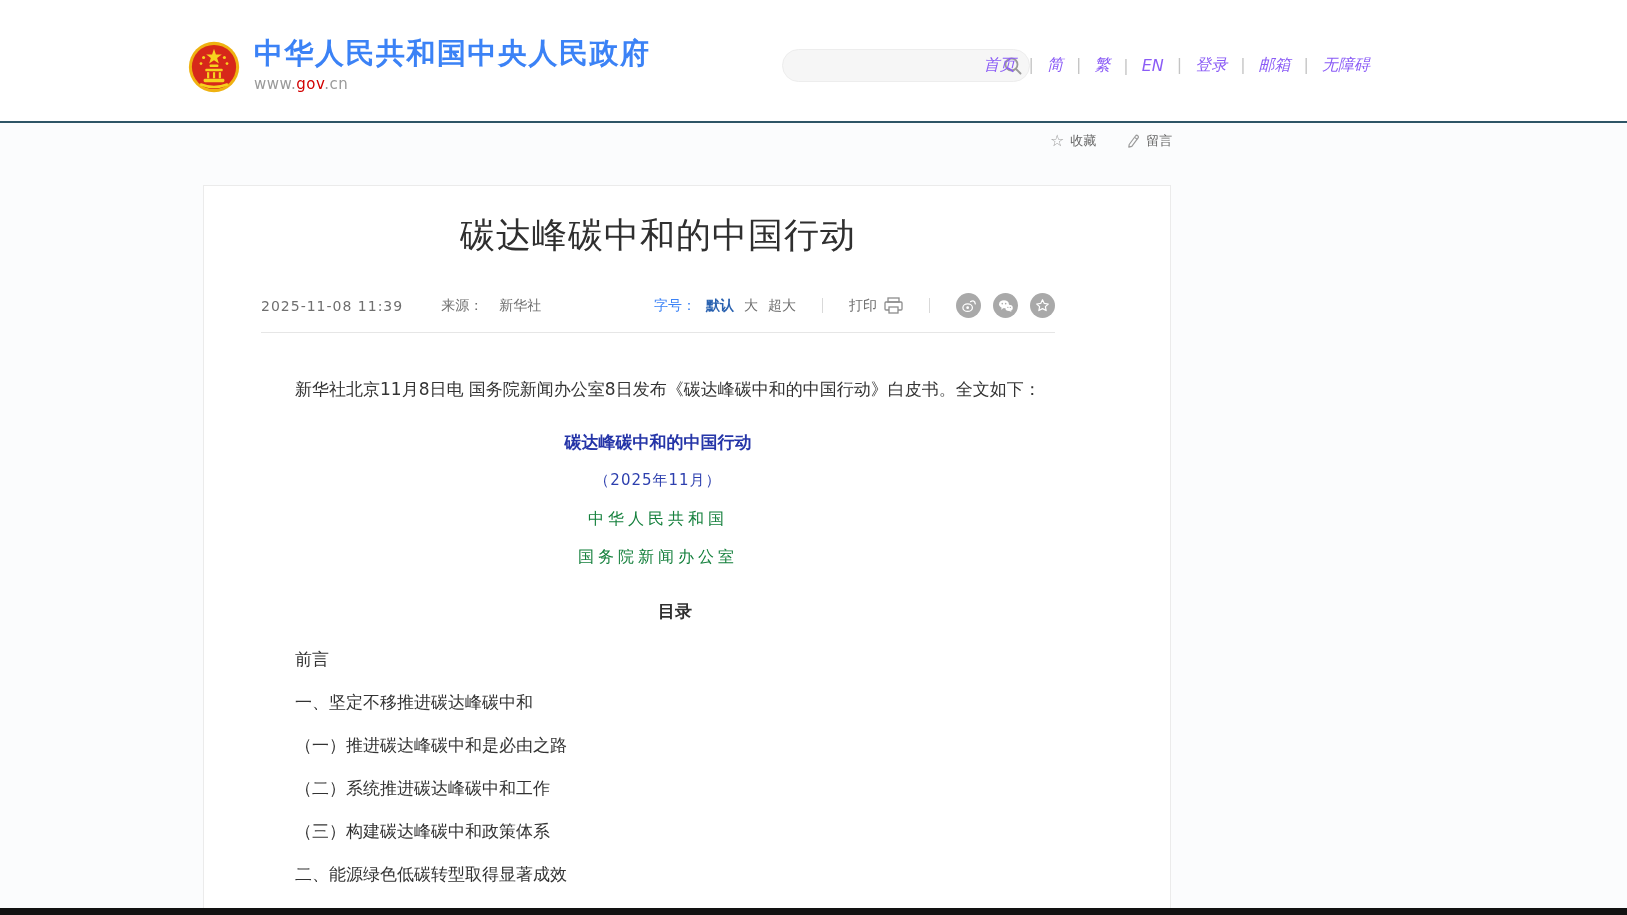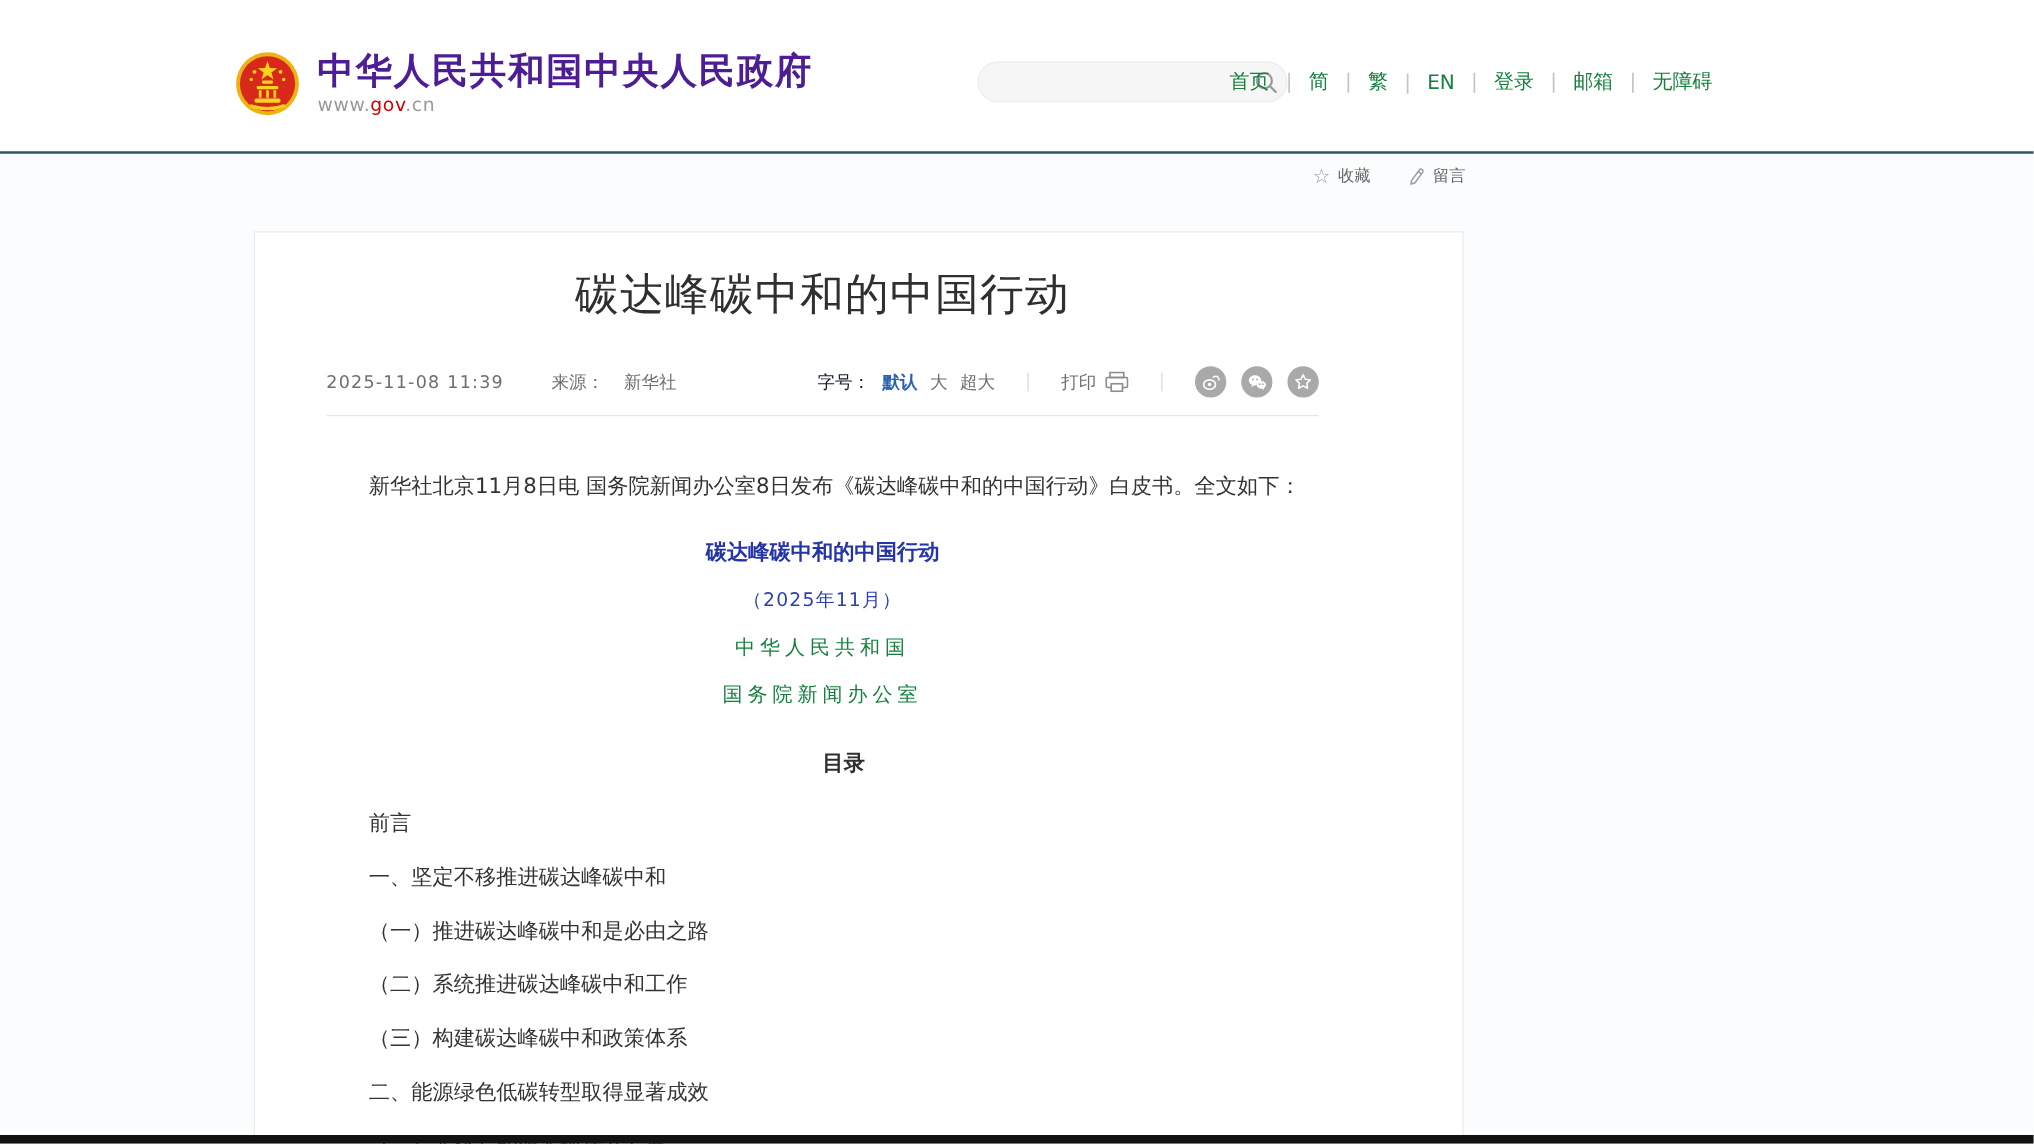--- a/index.html
+++ b/index.html
@@ -8,30 +8,30 @@
     position: relative;
     background: #ffffff;
     font-family: "DejaVu Sans", "Liberation Sans", sans-serif;
     overflow: hidden;
     color: #333;
   }
   
   .site-header { position:absolute; top:0; left:0; right:0; height:121px; background:#fff; }
   .brand { position:absolute; left:188px; top:40px; display:flex; align-items:center; gap:14px; cursor:pointer; }
   .emblem { width:52px; height:52px; flex:0 0 auto; }
-  .site-title { font-size:29px; font-weight:bold; color:#4c1d95; letter-spacing:1.5px; line-height:32px; }
+  .site-title { font-size:29px; font-weight:bold; color:#3b82f6; letter-spacing:1.5px; line-height:32px;font-family:Liberation Mono, monospace; }
   .site-url { font-size:15px; color:#9a9a9a; margin-top:3px; letter-spacing:0.5px; }
   .site-url .u-red { color:#d20000; }
   .search-box { position:absolute; left:782px; top:49px; width:248px; height:33px;
     background:#f6f6f6; border:1px solid #ededed; border-radius:17px; display:flex; align-items:center; }
   .search-box input { flex:1; border:none; outline:none; background:transparent; height:100%;
     padding:0 8px 0 16px; font-size:14px; color:#333; font-family:inherit; }
   .search-icon-btn { width:32px; height:100%; display:flex; align-items:center; justify-content:center; cursor:pointer; }
   .top-nav { position:absolute; top:55px; right:257px; display:flex; align-items:center; font-size:16px; color:#333; white-space:nowrap; }
-  .nav-item { cursor:pointer; color:#15803d; text-decoration:none; }
+  .nav-item { cursor:pointer; color:#8b5cf6; text-decoration:none;font-style:italic; }
   .nav-item + .nav-item::before { content:"|"; color:#c4c4c4; margin:0 13px; font-weight:normal; }
   .teal-line { position:absolute; top:121px; left:0; right:0; height:2px; background:#2e5566; }
   .lower-band { position:absolute; top:123px; left:0; right:0; bottom:0; background:#fbfcfd; }
 
   
   .page-actions { position:absolute; top:132px; left:1050px; display:flex; align-items:center; gap:30px;
     font-size:13px; color:#666; }
   .action-link { display:flex; align-items:center; gap:6px; cursor:pointer; }
   .star-glyph { font-size:16px; color:#9c9c9c; line-height:14px; }
 
@@ -39,21 +39,21 @@
   .card { position:absolute; left:203px; top:185px; width:968px; height:730px;
     background:#fff; border:1px solid #ebebeb; border-bottom:none; }
   .card h1 { position:absolute; top:26px; left:57px; right:115px; text-align:center;
     font-size:35px; font-weight:normal; color:#2f2f2f; letter-spacing:1px; }
   .meta { position:absolute; top:107px; left:57px; right:115px; display:flex;
     justify-content:space-between; align-items:center; font-size:14px; color:#6f6f6f; }
   .meta-left { display:flex; align-items:center; gap:16px; }
   .meta-date { letter-spacing:1px; color:#6f6f6f; }
   .meta-src-label { margin-left:22px; }
   .meta-right { display:flex; align-items:center; }
-  .fs-label { color:#0f172a; }
+  .fs-label { color:#3b82f6; }
   .fs-opt { margin-left:10px; cursor:pointer; color:#6f6f6f; text-decoration:none; }
   .fs-default { color:#2a62b0; font-weight:bold; }
   .vsep { width:1px; height:15px; background:#d9d9d9; margin:0 26px; }
   .print-link { display:flex; align-items:center; gap:7px; cursor:pointer; color:#6f6f6f; text-decoration:none; }
   .share-row { display:flex; align-items:center; gap:12px; }
   .share-circle { width:25px; height:25px; border-radius:50%; background:#a9a9a9; display:flex;
     align-items:center; justify-content:center; cursor:pointer; }
   .meta-divider { position:absolute; top:146px; left:57px; right:115px; height:0;
     border-top:1px solid #e6e6e6; }
 

